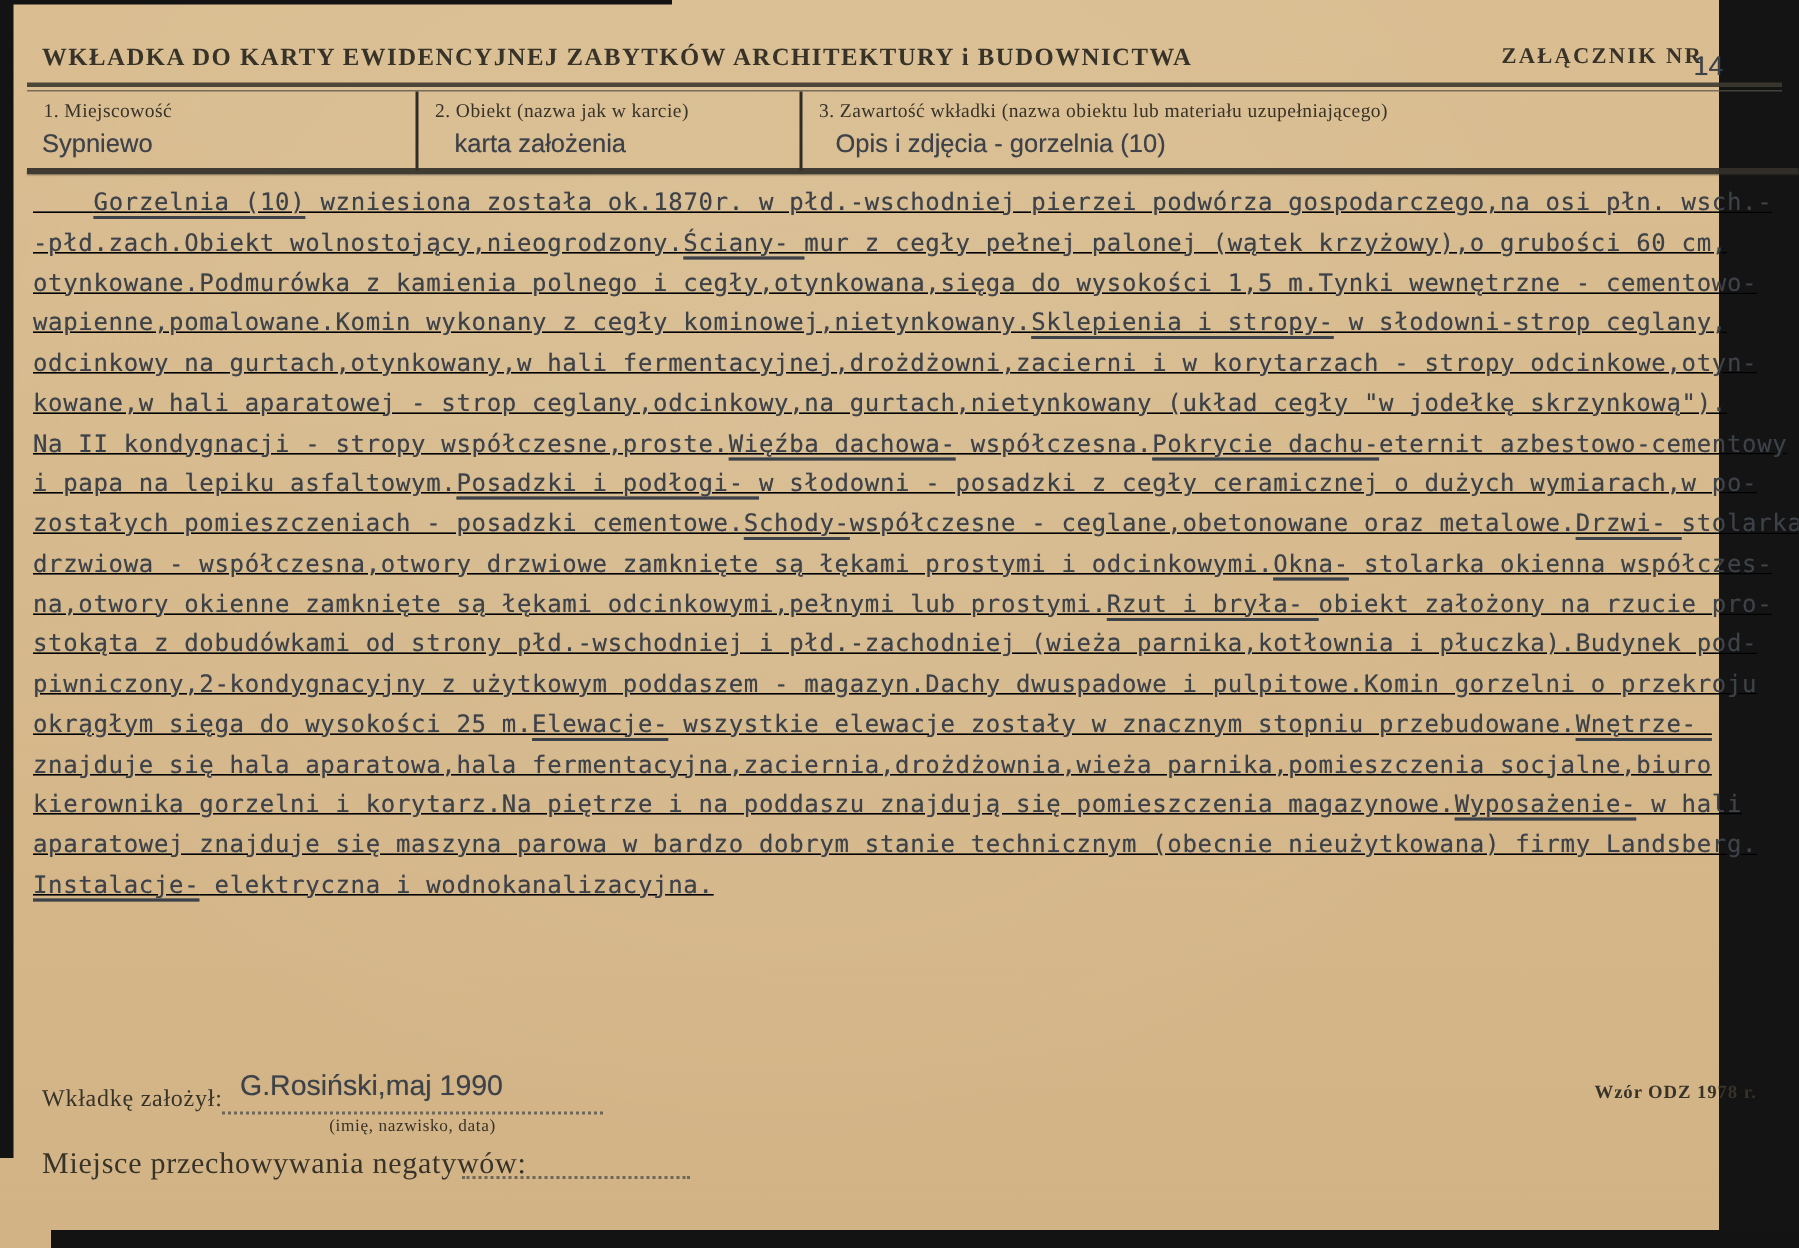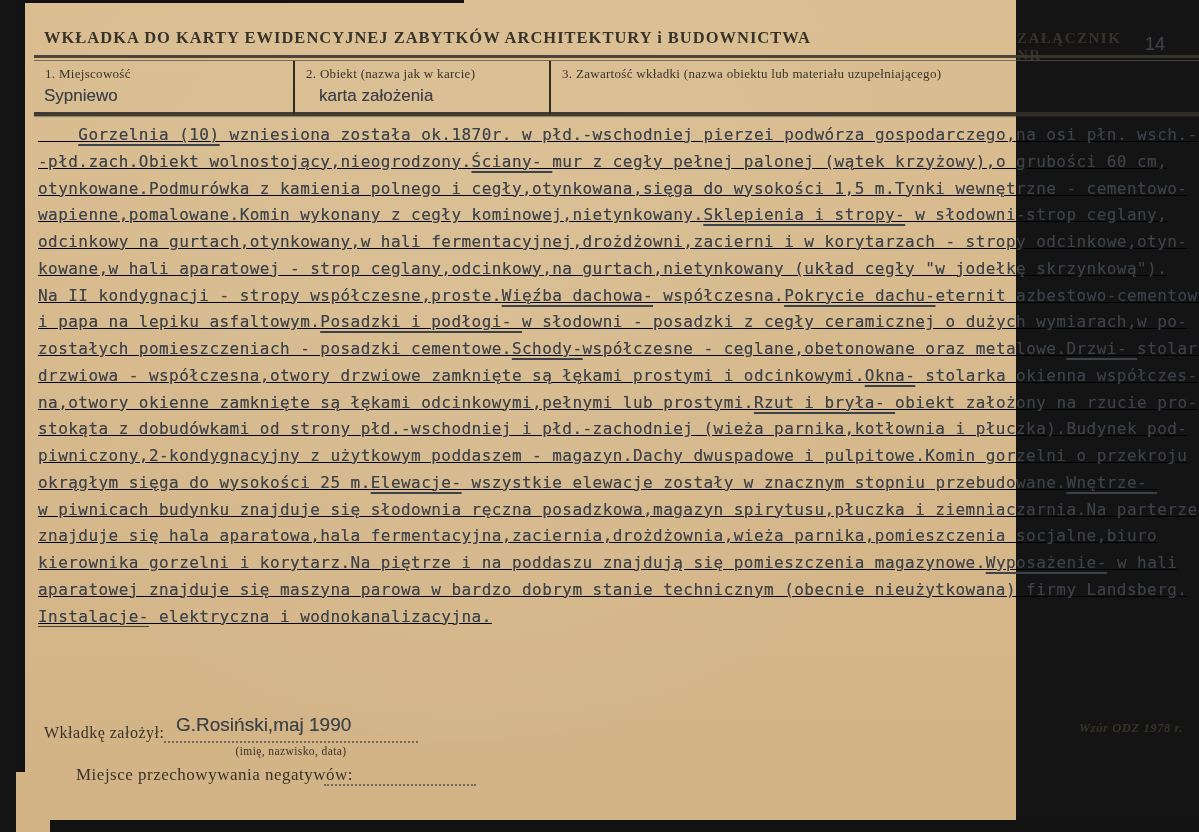--- a/index.html
+++ b/index.html
@@ -1,17 +1,17 @@
 <!DOCTYPE html>
 <html><head>
 <meta charset="utf-8">
 <style>
   html,body{margin:0;padding:0;width:1199px;height:832px;overflow:hidden;background:#141414;}
   .paper{
-    position:absolute;left:16px;top:0;width:1000px;height:832px;
+    position:absolute;left:0;top:0;width:1146px;height:832px;
     background:
       radial-gradient(ellipse at 45% 35%, rgba(255,255,255,0.07), rgba(0,0,0,0) 65%),
       linear-gradient(180deg,#dabe92 0%,#d6b98c 45%,#d2b386 100%);
   }
   
   .scan-edge{position:absolute;background:#131313;}
   .edge-left{left:0;top:0;width:9px;height:772px;}
   .edge-top{left:0;top:0;width:448px;height:3px;}
   .edge-bottom{left:34px;top:820px;width:1165px;height:12px;}
 
@@ -43,24 +43,24 @@
     font-size:16px;letter-spacing:0.45px;line-height:26.75px;height:26.75px;
     color:#3d4148;text-shadow:0 0 0.5px rgba(61,65,72,0.55);}
   .body-line .u{text-decoration:underline;text-underline-offset:4px;text-decoration-thickness:1.5px;}
 
   .founder-row{position:absolute;left:28px;top:714px;}
   .founder-label{position:absolute;left:0;top:10px;font-size:16px;letter-spacing:0.5px;white-space:nowrap;}
   .founder-line{position:absolute;left:120px;top:0;width:254px;height:27px;border-bottom:2px dotted #6e675a;}
   .founder-value{position:absolute;left:132px;top:0;font-size:19px;white-space:nowrap;}
   .founder-caption{position:absolute;left:120px;top:31px;width:254px;text-align:center;font-size:11.5px;letter-spacing:0.4px;}
 
-  .template-note{position:absolute;left:1063px;top:721px;font-size:12.5px;font-weight:bold;letter-spacing:0.6px;white-space:nowrap;font-style:italic;}
+  .template-note{position:absolute;left:1063px;top:721px;font-size:12.5px;font-weight:bold;letter-spacing:0.6px;white-space:nowrap;}
 
   .negatives-row{position:absolute;left:28px;top:765px;}
-  .negatives-label{position:absolute;left:0;top:0;font-size:17px;letter-spacing:0.5px;white-space:nowrap;margin-left:32px;}
+  .negatives-label{position:absolute;left:0;top:0;font-size:20px;letter-spacing:0.5px;white-space:nowrap;}
   .negatives-line{position:absolute;left:280px;top:-8px;width:152px;height:27px;border-bottom:2px dotted #6e675a;}
 </style>
 </head>
 <body>
 
 <div class="paper">
 
   <div class="doc-title printed">WKŁADKA DO KARTY EWIDENCYJNEJ ZABYTKÓW ARCHITEKTURY i BUDOWNICTWA</div>
   <div class="attachment printed">ZAŁĄCZNIK NR</div>
   <div class="attachment-no typed">14</div>
@@ -74,40 +74,40 @@
     <div class="id-cell cell-1">
       <div class="cell-label printed">1. Miejscowość</div>
       <div class="cell-value typed">Sypniewo</div>
     </div>
     <div class="id-cell cell-2">
       <div class="cell-label printed">2. Obiekt (nazwa jak w karcie)</div>
       <div class="cell-value typed">karta założenia</div>
     </div>
     <div class="id-cell cell-3">
       <div class="cell-label printed">3. Zawartość wkładki (nazwa obiektu lub materiału uzupełniającego)</div>
+      <div class="cell-value typed">Opis i zdjęcia - gorzelnia (10)</div>
     </div>
   </div>
   <div class="table-bottom-rule"></div>
 
   <div class="body-text">
       <div class="body-line"><span>    </span><span class="u">Gorzelnia (10)</span><span> wzniesiona została ok.1870r. w płd.-wschodniej pierzei podwórza gospodarczego,na osi płn. wsch.-</span></div>
       <div class="body-line"><span>-płd.zach.Obiekt wolnostojący,nieogrodzony.</span><span class="u">Ściany- </span><span>mur z cegły pełnej palonej (wątek krzyżowy),o grubości 60 cm,</span></div>
       <div class="body-line"><span>otynkowane.Podmurówka z kamienia polnego i cegły,otynkowana,sięga do wysokości 1,5 m.Tynki wewnętrzne - cementowo-</span></div>
       <div class="body-line"><span>wapienne,pomalowane.Komin wykonany z cegły kominowej,nietynkowany.</span><span class="u">Sklepienia i stropy-</span><span> w słodowni-strop ceglany,</span></div>
       <div class="body-line"><span>odcinkowy na gurtach,otynkowany,w hali fermentacyjnej,drożdżowni,zacierni i w korytarzach - stropy odcinkowe,otyn-</span></div>
       <div class="body-line"><span>kowane,w hali aparatowej - strop ceglany,odcinkowy,na gurtach,nietynkowany (układ cegły "w jodełkę skrzynkową").</span></div>
       <div class="body-line"><span>Na II kondygnacji - stropy współczesne,proste.</span><span class="u">Więźba dachowa-</span><span> współczesna.</span><span class="u">Pokrycie dachu-</span><span>eternit azbestowo-cementowy</span></div>
       <div class="body-line"><span>i papa na lepiku asfaltowym.</span><span class="u">Posadzki i podłogi- </span><span>w słodowni - posadzki z cegły ceramicznej o dużych wymiarach,w po-</span></div>
       <div class="body-line"><span>zostałych pomieszczeniach - posadzki cementowe.</span><span class="u">Schody-</span><span>współczesne - ceglane,obetonowane oraz metalowe.</span><span class="u">Drzwi- </span><span>stolarka</span></div>
       <div class="body-line"><span>drzwiowa - współczesna,otwory drzwiowe zamknięte są łękami prostymi i odcinkowymi.</span><span class="u">Okna-</span><span> stolarka okienna współczes-</span></div>
       <div class="body-line"><span>na,otwory okienne zamknięte są łękami odcinkowymi,pełnymi lub prostymi.</span><span class="u">Rzut i bryła- </span><span>obiekt założony na rzucie pro-</span></div>
       <div class="body-line"><span>stokąta z dobudówkami od strony płd.-wschodniej i płd.-zachodniej (wieża parnika,kotłownia i płuczka).Budynek pod-</span></div>
       <div class="body-line"><span>piwniczony,2-kondygnacyjny z użytkowym poddaszem - magazyn.Dachy dwuspadowe i pulpitowe.Komin gorzelni o przekroju</span></div>
       <div class="body-line"><span>okrągłym sięga do wysokości 25 m.</span><span class="u">Elewacje-</span><span> wszystkie elewacje zostały w znacznym stopniu przebudowane.</span><span class="u">Wnętrze- </span></div>
-      <div class="body-line"><span>w piwnicach budynku znajduje się słodownia ręczna posadzkowa,magazyn spirytusu,płuczka i ziemniaczarnia.Na parterze</span></div>
       <div class="body-line"><span>znajduje się hala aparatowa,hala fermentacyjna,zaciernia,drożdżownia,wieża parnika,pomieszczenia socjalne,biuro</span></div>
       <div class="body-line"><span>kierownika gorzelni i korytarz.Na piętrze i na poddaszu znajdują się pomieszczenia magazynowe.</span><span class="u">Wyposażenie-</span><span> w hali</span></div>
       <div class="body-line"><span>aparatowej znajduje się maszyna parowa w bardzo dobrym stanie technicznym (obecnie nieużytkowana) firmy Landsberg.</span></div>
       <div class="body-line"><span class="u">Instalacje-</span><span> elektryczna i wodnokanalizacyjna.</span></div>
     </div>
 
   <div class="founder-row">
     <span class="founder-label printed">Wkładkę założył:</span>
     <span class="founder-line"></span>
     <span class="founder-value typed">G.Rosiński,maj 1990</span>

